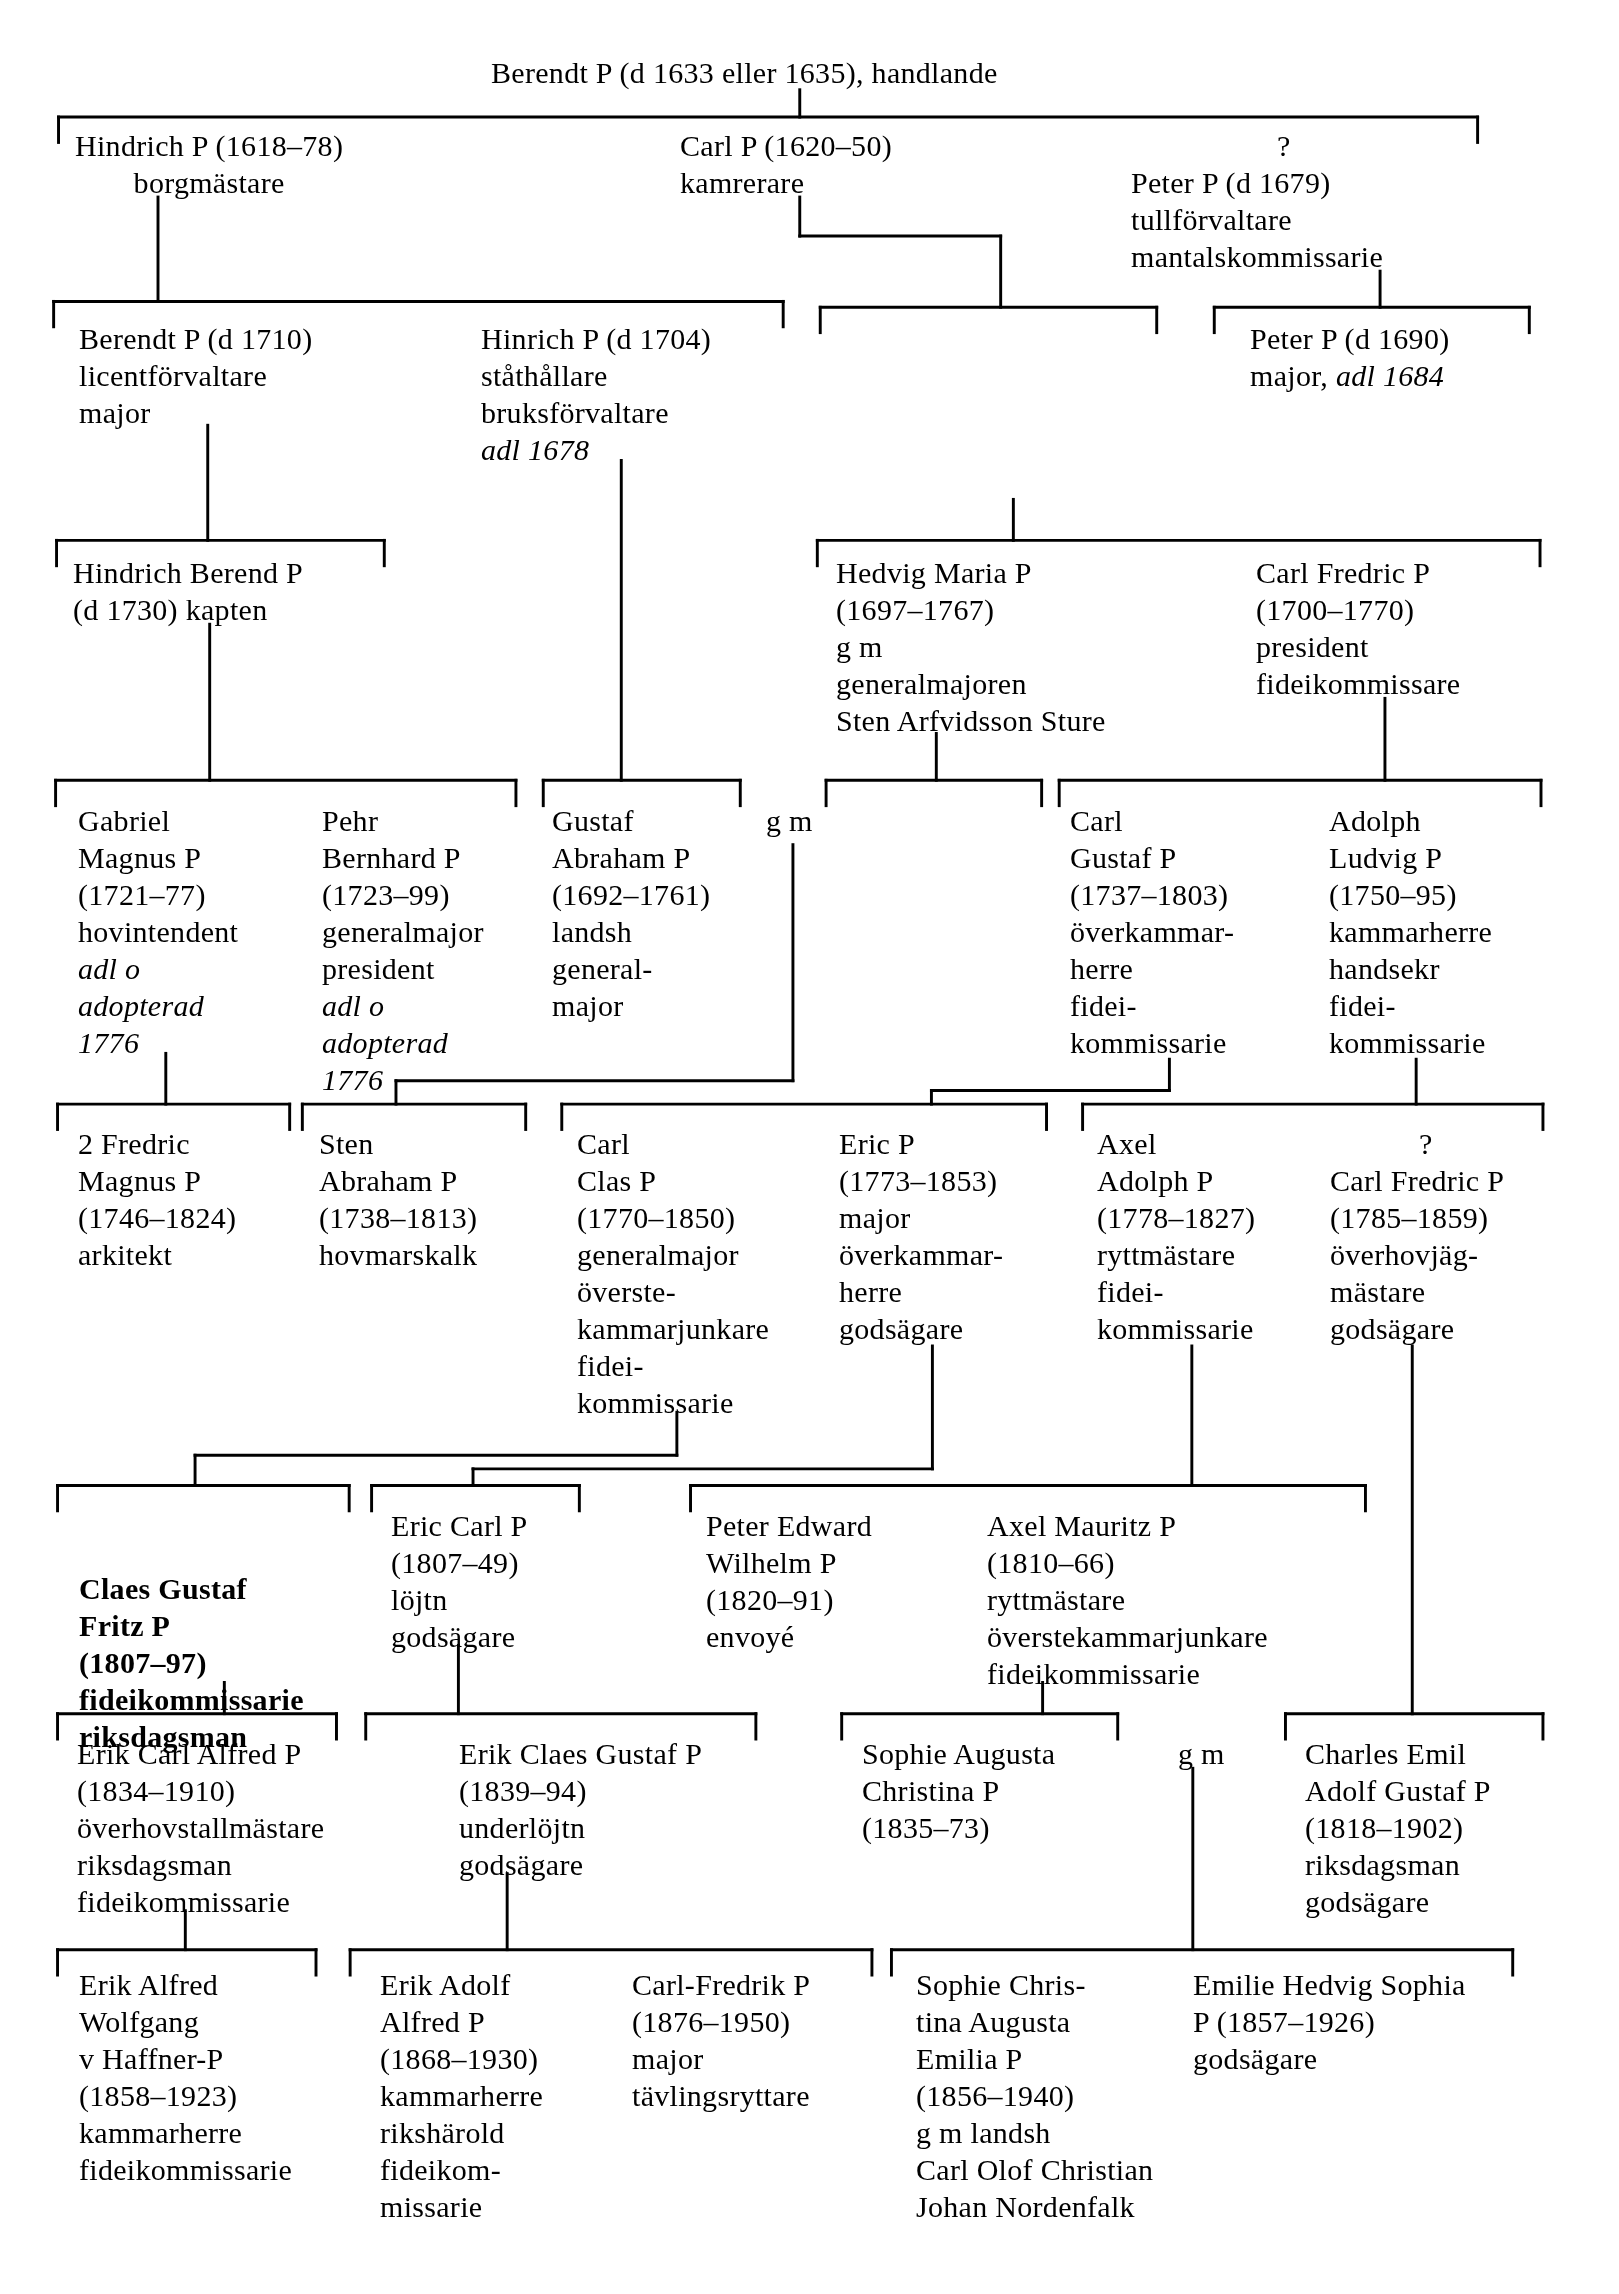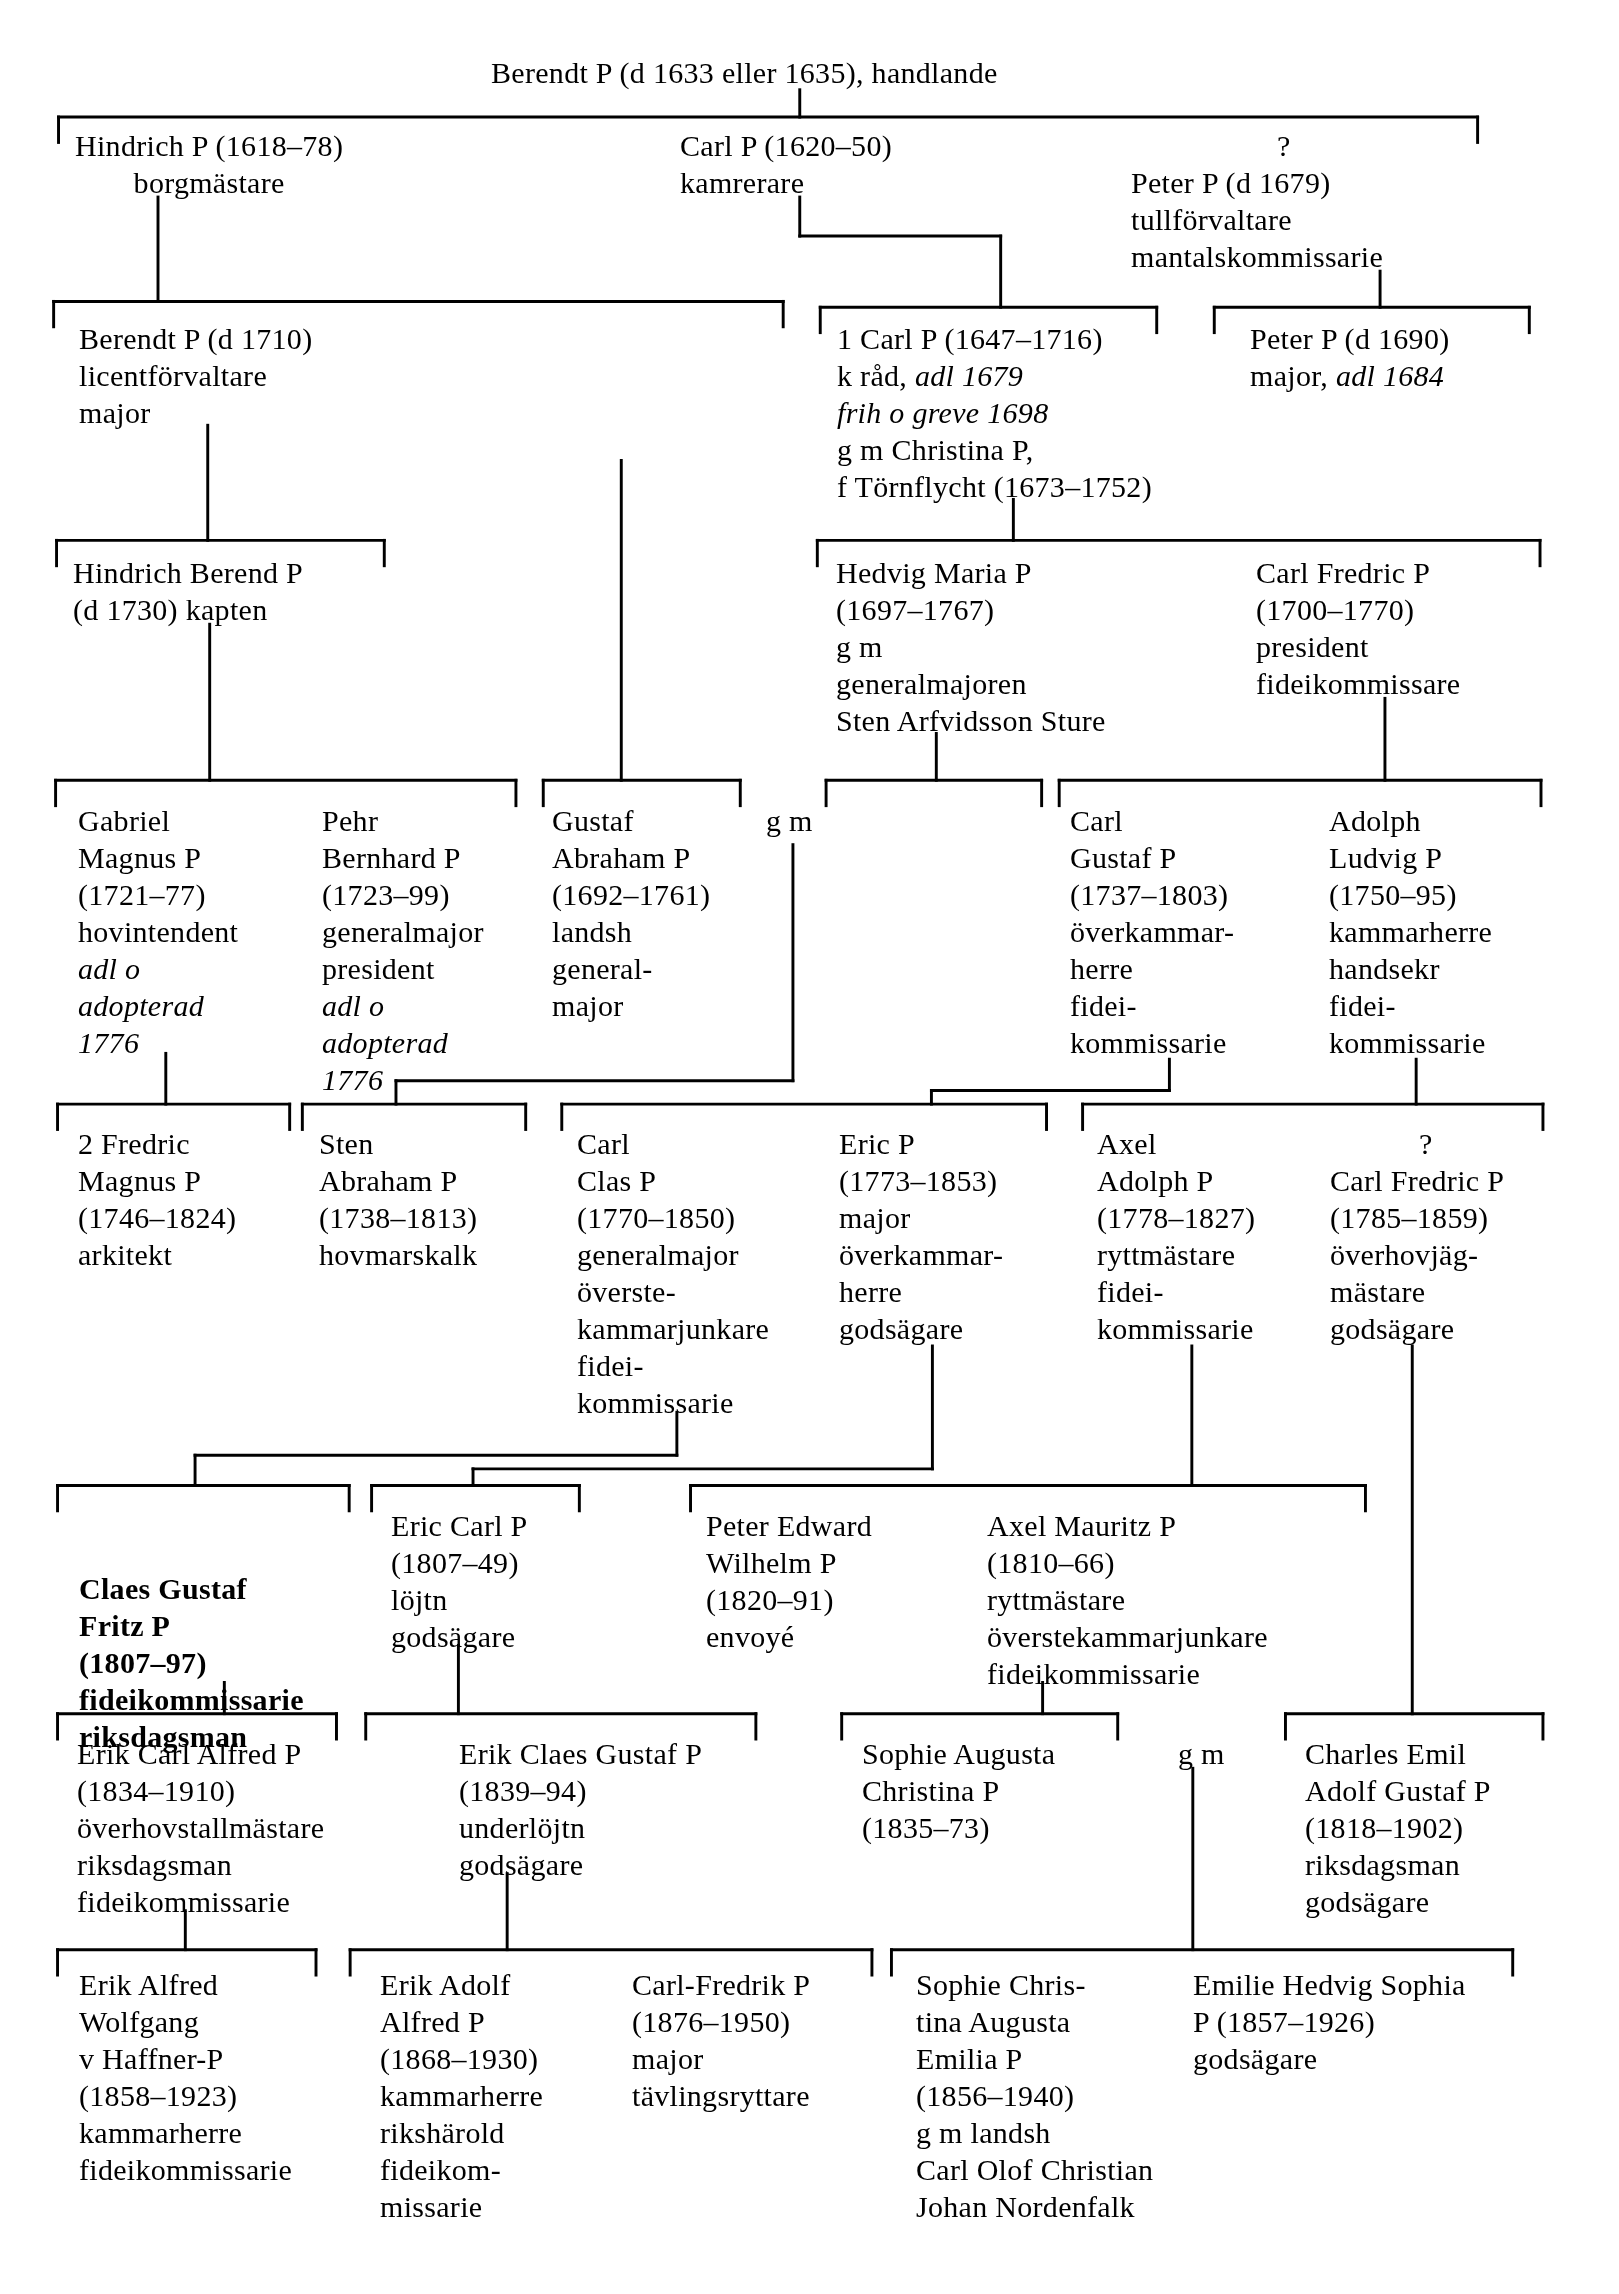--- a/index.html
+++ b/index.html
@@ -138,26 +138,25 @@
       <span class="ln" style="padding-left: 146px;"><span>?</span></span>
       <span class="ln"><span>Peter P (d 1679)</span></span>
       <span class="ln"><span>tullförvaltare</span></span>
       <span class="ln"><span>mantalskommissarie</span></span>
     </div>
     <div class="node" style="left: 79px; top: 320px;">
       <span class="ln"><span>Berendt P (d 1710)</span></span>
       <span class="ln"><span>licentförvaltare</span></span>
       <span class="ln"><span>major</span></span>
     </div>
-    <div class="node" style="left: 837px; top: 320px;">
-      <span class="ln"><span>1 Carl P (1647–1716)</span></span>
-      <span class="ln"><span>k råd, </span><span class="it">adl 1679</span></span>
-      <span class="ln"><span class="it">frih o greve 1698</span></span>
-      <span class="ln"><span>g m Christina P,</span></span>
-      <span class="ln"><span>f Törnflycht (1673–1752)</span></span>
+    <div class="node" style="left: 481px; top: 320px;">
+      <span class="ln"><span>Hinrich P (d 1704)</span></span>
+      <span class="ln"><span>ståthållare</span></span>
+      <span class="ln"><span>bruksförvaltare</span></span>
+      <span class="ln"><span class="it">adl 1678</span></span>
     </div>
     <div class="node" style="left: 1250px; top: 320px;">
       <span class="ln"><span>Peter P (d 1690)</span></span>
       <span class="ln"><span>major, </span><span class="it">adl 1684</span></span>
     </div>
     <div class="node" style="left: 73px; top: 554px;">
       <span class="ln"><span>Hindrich Berend P</span></span>
       <span class="ln"><span>(d 1730) kapten</span></span>
     </div>
     <div class="node" style="left: 836px; top: 554px;">

